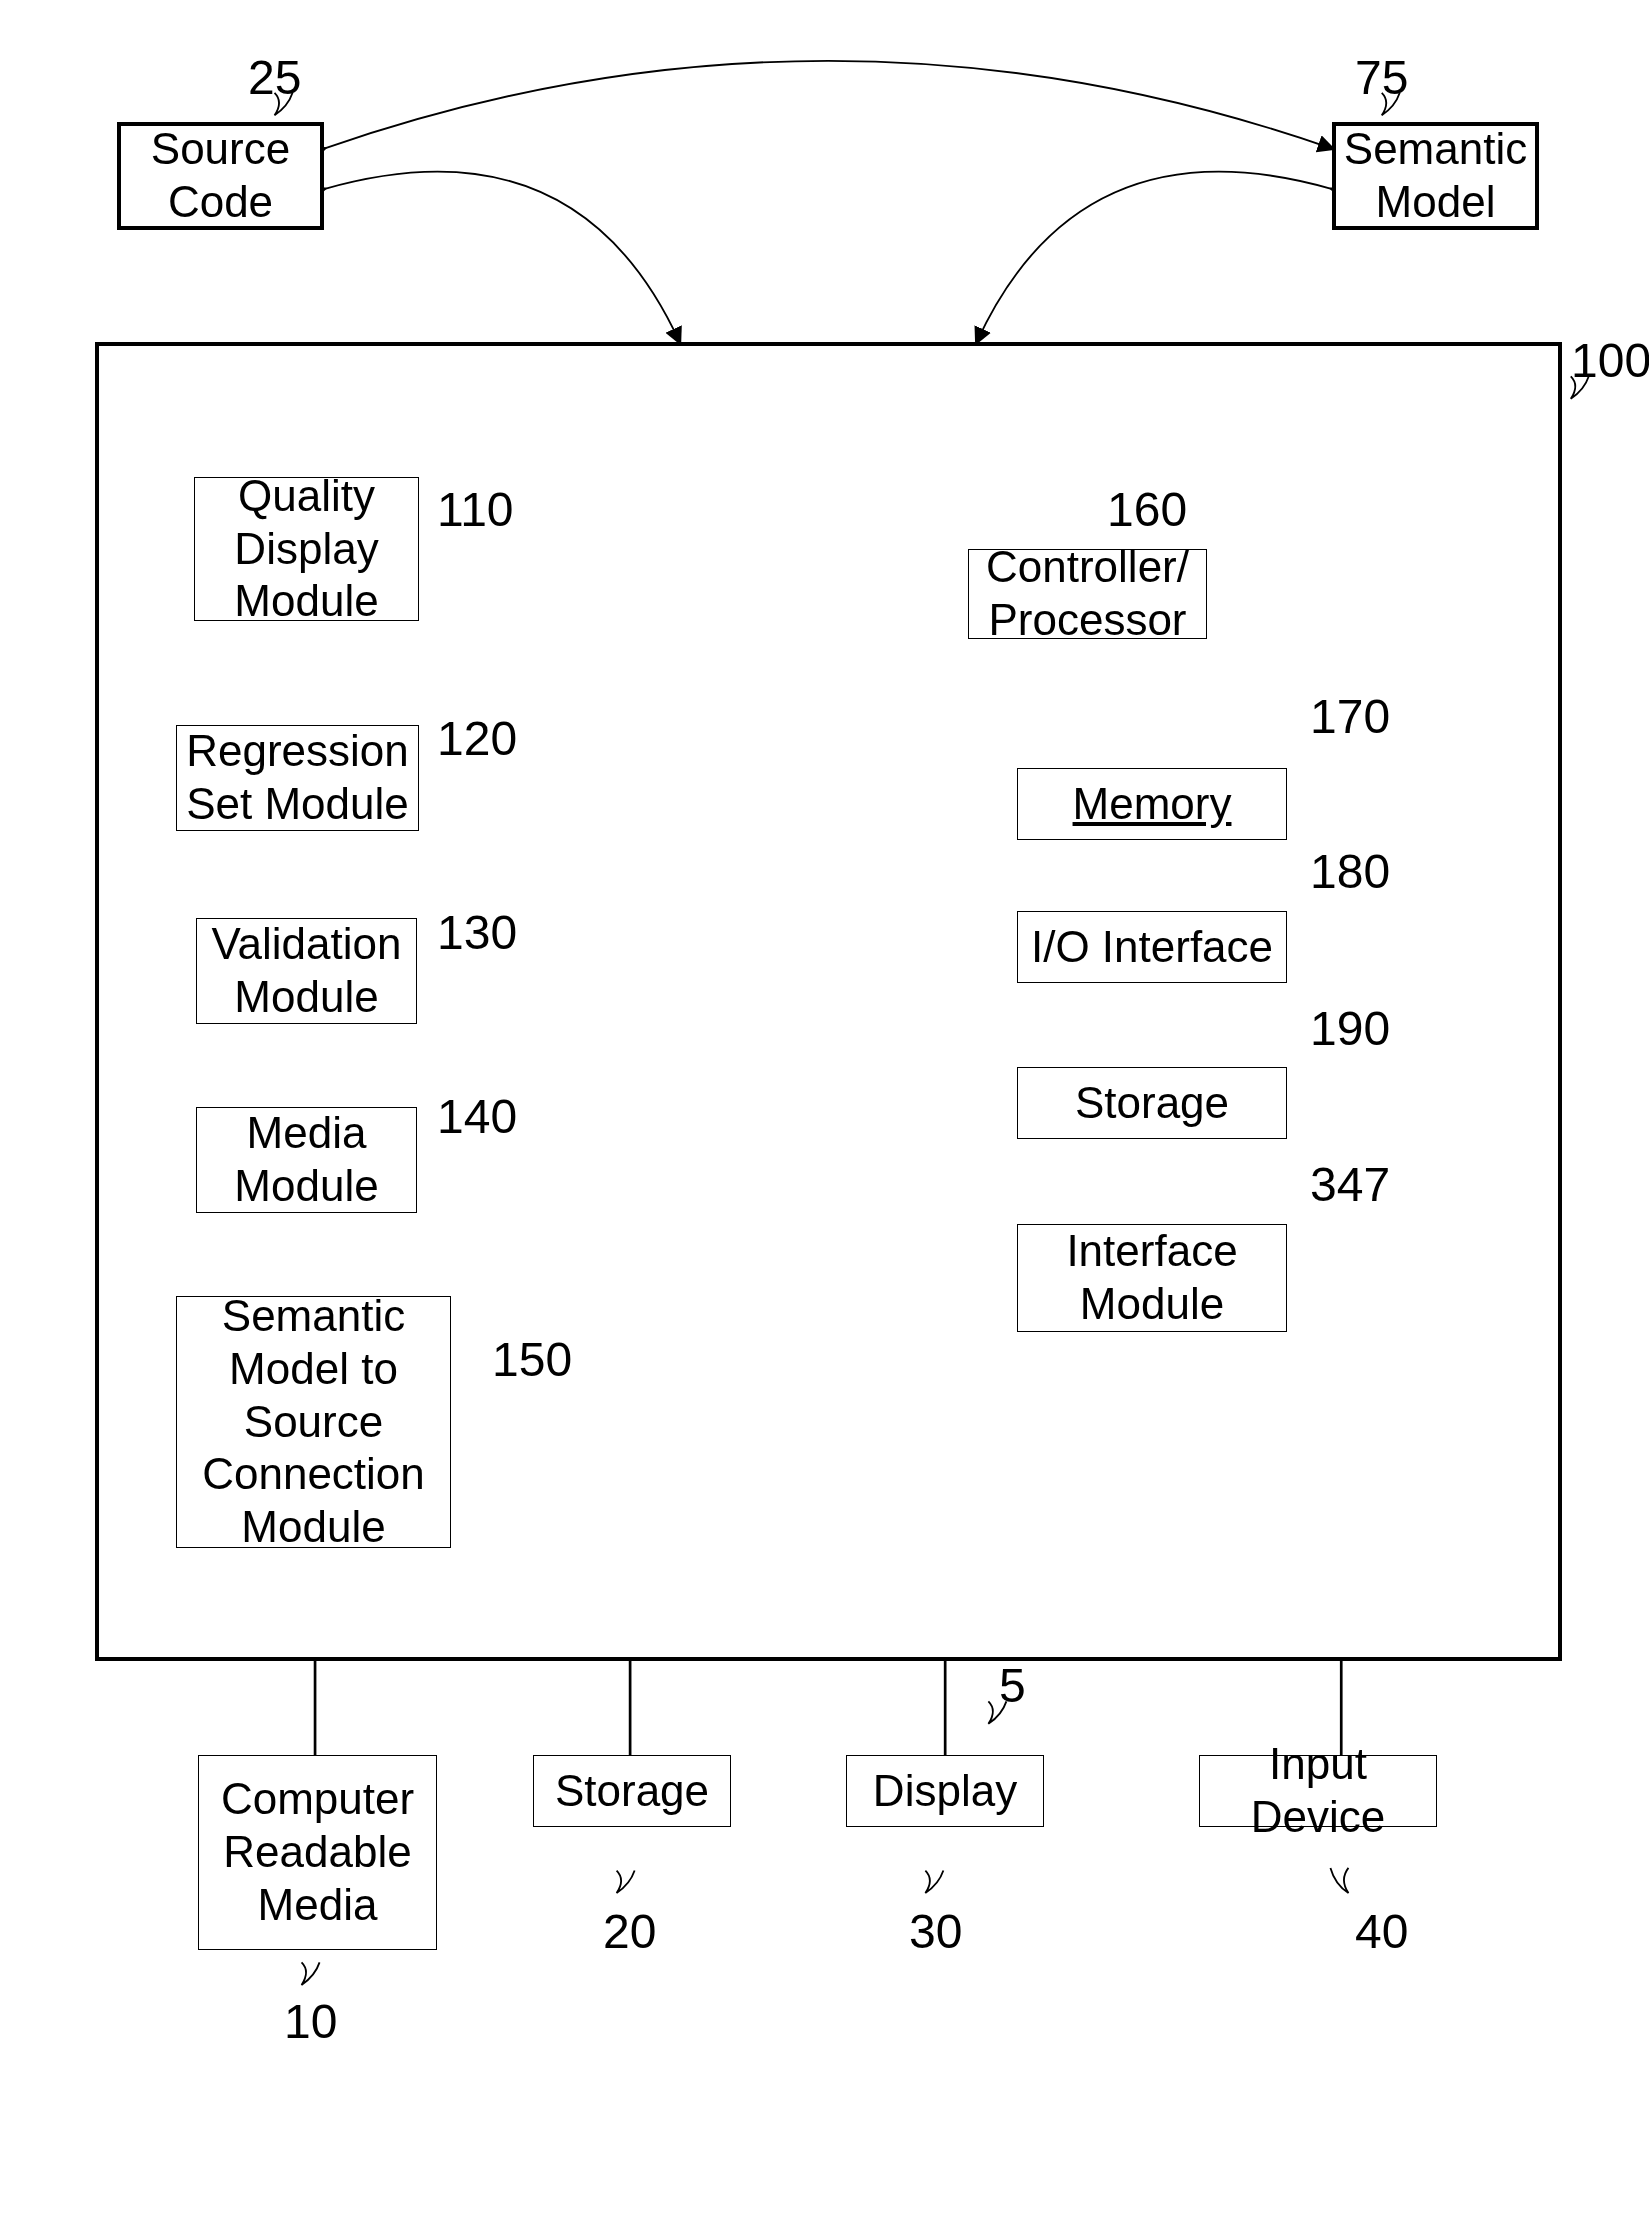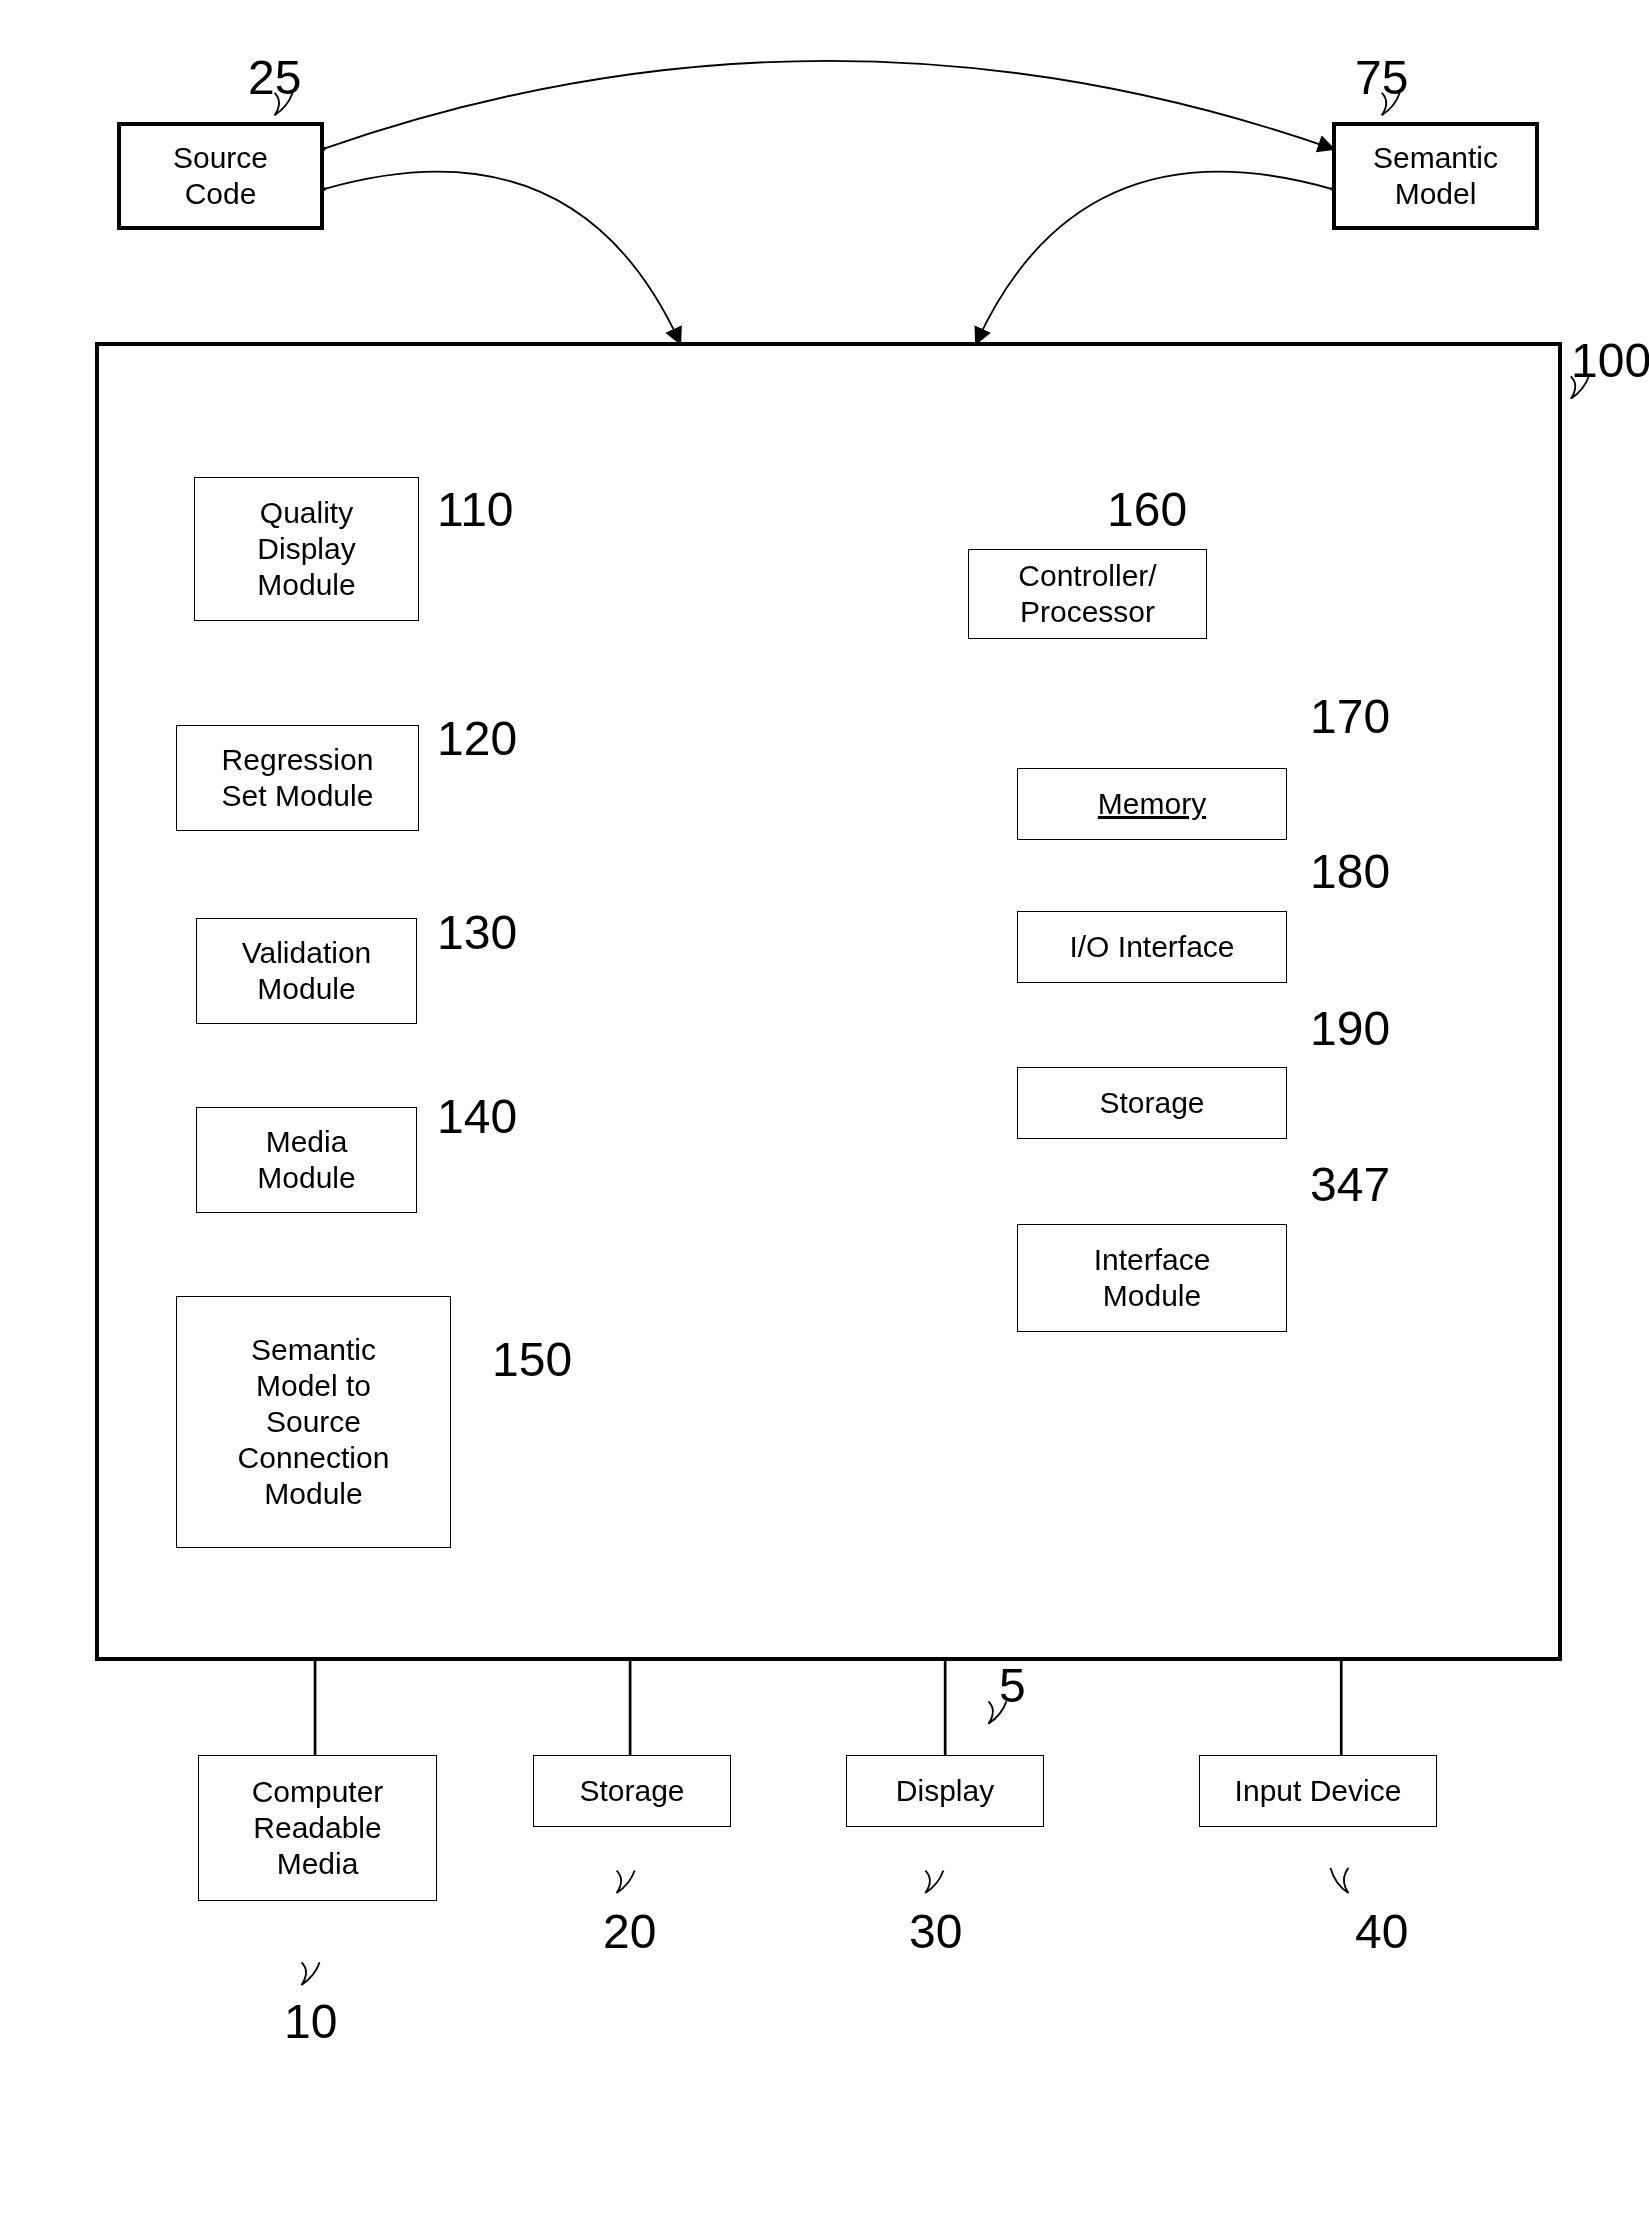--- a/index.html
+++ b/index.html
@@ -22,21 +22,21 @@
       height: 100%;
     }
     .box {
       position: absolute;
       border: 1.8px solid black;
       background: white;
       display: flex;
       align-items: center;
       justify-content: center;
       text-align: center;
-      font-size: 30px;
+      font-size: 44px;
       line-height: 1.2;
     }
     .thick-box {
       border-width: 4.5px;
     }
     .thin-box {
       border-width: 1.8px;
     }
     .main-container {
       position: absolute;
@@ -163,21 +163,21 @@
 
   <div class="box thin-box" style="left:1017px; top:1067px; width:270px; height:72px;">Storage</div>
   <div class="ref-label" style="left:1310px; top:1001px;">190</div>
 
   <div class="box thin-box" style="left:1017px; top:1224px; width:270px; height:108px; white-space:pre-line;">Interface
 Module</div>
   <div class="ref-label" style="left:1310px; top:1157px;">347</div>
 
   <div class="ref-label" style="left:999px; top:1658px;">5</div>
 
-  <div class="box thin-box" style="left:198px; top:1755px; width:239px; height:146px; white-space:pre-line;">Computer
+  <div class="box thin-box" style="left:198px; top:1755px; width:239px; height:195px; white-space:pre-line;">Computer
 Readable
 Media</div>
   <div class="ref-label" style="left:284px; top:1994px;">10</div>
 
   <div class="box thin-box" style="left:533px; top:1755px; width:198px; height:72px;">Storage</div>
   <div class="ref-label" style="left:603px; top:1904px;">20</div>
 
   <div class="box thin-box" style="left:846px; top:1755px; width:198px; height:72px;">Display</div>
   <div class="ref-label" style="left:909px; top:1904px;">30</div>
 

